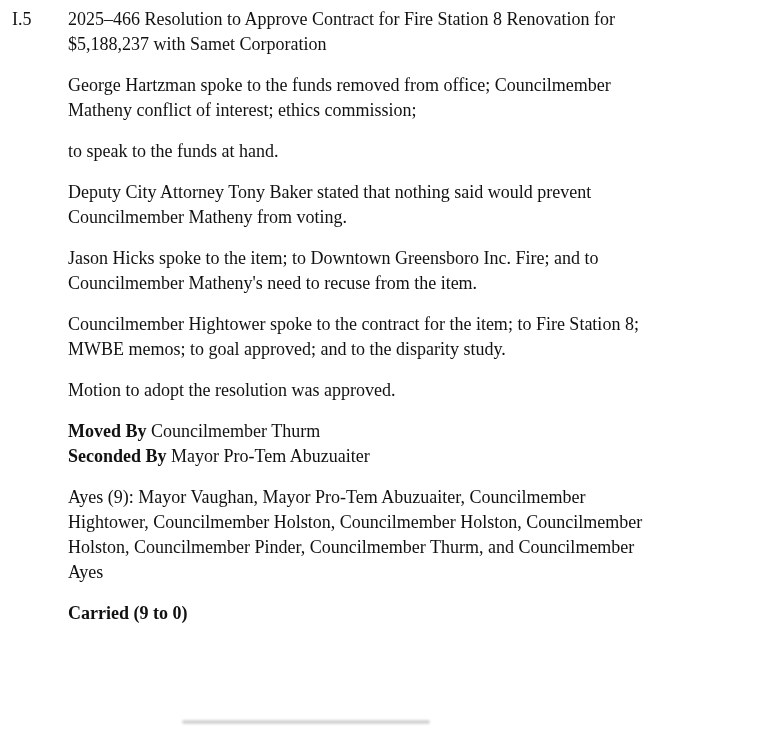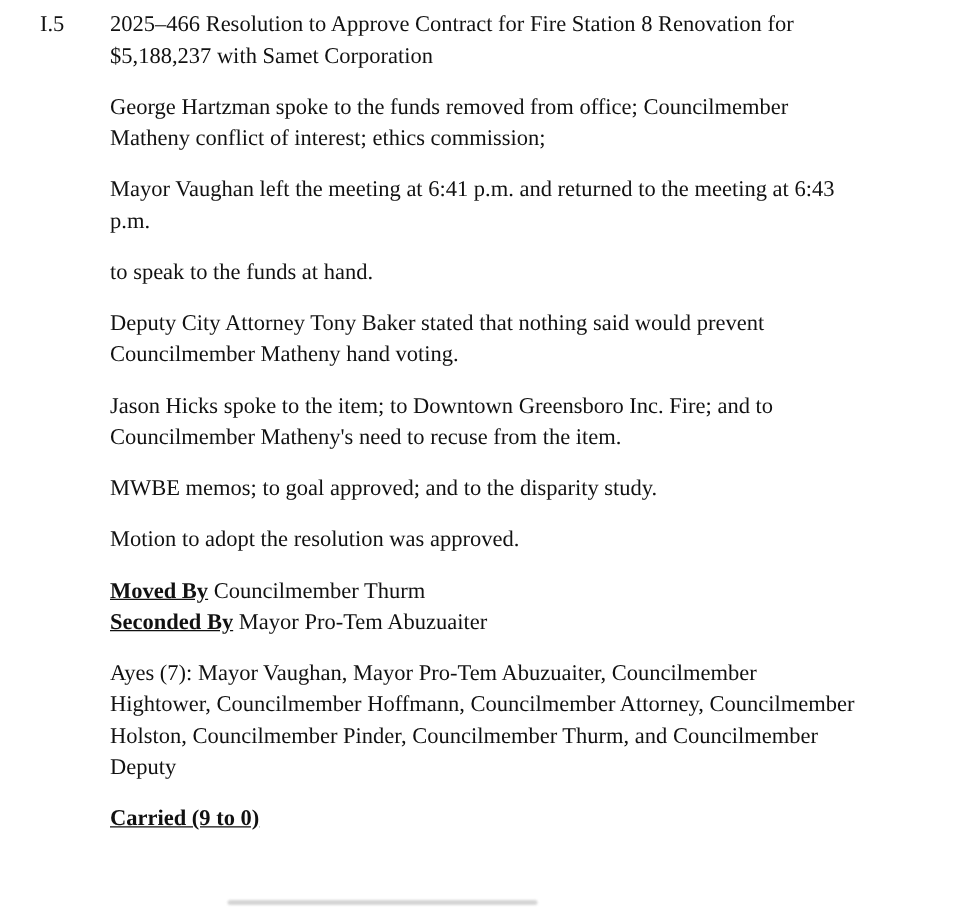--- a/index.html
+++ b/index.html
@@ -13,38 +13,37 @@
     height: 730px;
     background: #ffffff;
     overflow: hidden;
     font-family: "Liberation Serif", "DejaVu Serif", serif;
     font-size: 18px;
     line-height: 25px;
     color: #111111;
   }
   .item-number {
     position: absolute;
-    left: 32px;
+    left: 12px;
     top: 7px;
   }
   .content {
     position: absolute;
-    left: 88px;
+    left: 68px;
     top: 7px;
     width: 650px;
   }
   .para + .para {
     margin-top: 16px;
   }
   .line {
     white-space: nowrap;
   }
   .bold {
     font-weight: bold;
-    text-decoration: underline;
   }
   
   .clipped-line-artifact {
     position: absolute;
     left: 182px;
     top: 720px;
     width: 248px;
     height: 4px;
     background: #c8c8c8;
     border-radius: 2px;
@@ -64,57 +63,54 @@
     <div class="para">
       <div class="line">2025–466 Resolution to Approve Contract for Fire Station 8 Renovation for</div>
       <div class="line">$5,188,237 with Samet Corporation</div>
     </div>
 
     <div class="para">
       <div class="line">George Hartzman spoke to the funds removed from office; Councilmember</div>
       <div class="line">Matheny conflict of interest; ethics commission;</div>
     </div>
 
-    <div class="para">
-      <div class="line">Mayor Vaughan left the meeting at 6:41 p.m. and returned to the meeting at 6:43</div>
-      <div class="line">p.m.</div>
-    </div>
 
     <div class="para">
       <div class="line">to speak to the funds at hand.</div>
     </div>
 
     <div class="para">
       <div class="line">Deputy City Attorney Tony Baker stated that nothing said would prevent</div>
-      <div class="line">Councilmember Matheny hand voting.</div>
+      <div class="line">Councilmember Matheny from voting.</div>
     </div>
 
     <div class="para">
       <div class="line">Jason Hicks spoke to the item; to Downtown Greensboro Inc. Fire; and to</div>
       <div class="line">Councilmember Matheny's need to recuse from the item.</div>
     </div>
 
     <div class="para">
+      <div class="line">Councilmember Hightower spoke to the contract for the item; to Fire Station 8;</div>
       <div class="line">MWBE memos; to goal approved; and to the disparity study.</div>
     </div>
 
     <div class="para">
       <div class="line">Motion to adopt the resolution was approved.</div>
     </div>
 
     <div class="para">
       <div class="line"><span class="bold">Moved By</span> <span>Councilmember Thurm</span></div>
       <div class="line"><span class="bold">Seconded By</span> <span>Mayor Pro-Tem Abuzuaiter</span></div>
     </div>
 
     <div class="para">
-      <div class="line">Ayes (7): Mayor Vaughan, Mayor Pro-Tem Abuzuaiter, Councilmember</div>
-      <div class="line">Hightower, Councilmember Hoffmann, Councilmember Attorney, Councilmember</div>
+      <div class="line">Ayes (9): Mayor Vaughan, Mayor Pro-Tem Abuzuaiter, Councilmember</div>
+      <div class="line">Hightower, Councilmember Holston, Councilmember Holston, Councilmember</div>
       <div class="line">Holston, Councilmember Pinder, Councilmember Thurm, and Councilmember</div>
-      <div class="line">Deputy</div>
+      <div class="line">Ayes</div>
     </div>
 
     <div class="para">
       <div class="line bold">Carried (9 to 0)</div>
     </div>
 
   </div>
 
   <div class="clipped-line-artifact"></div>
 

